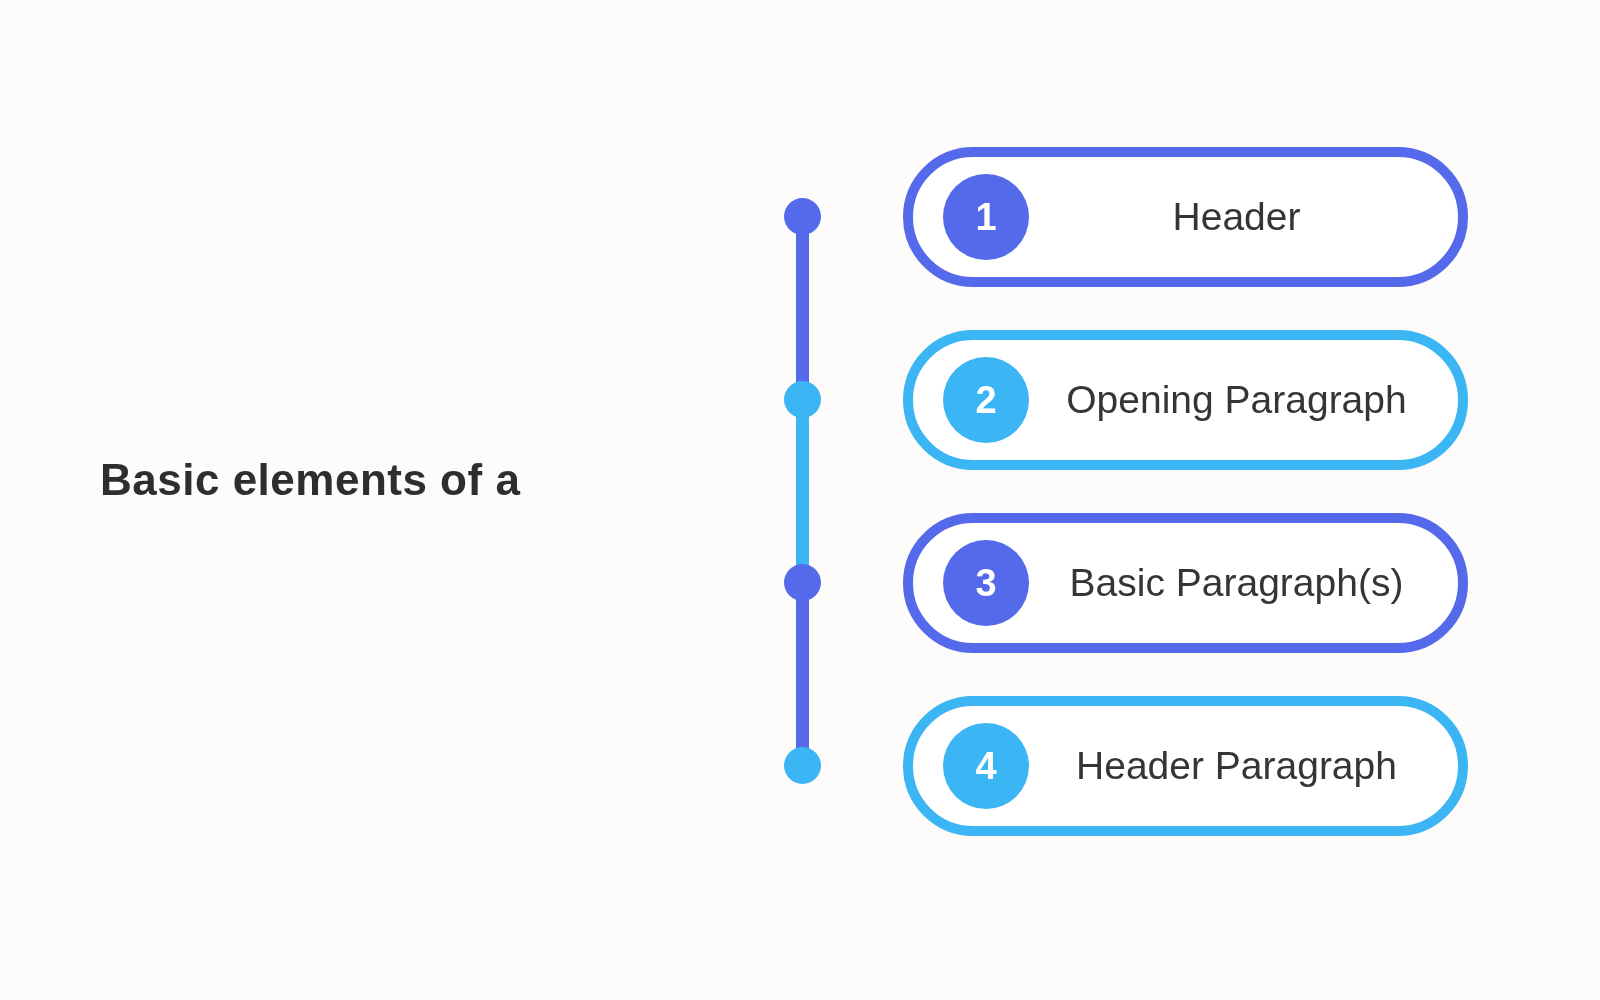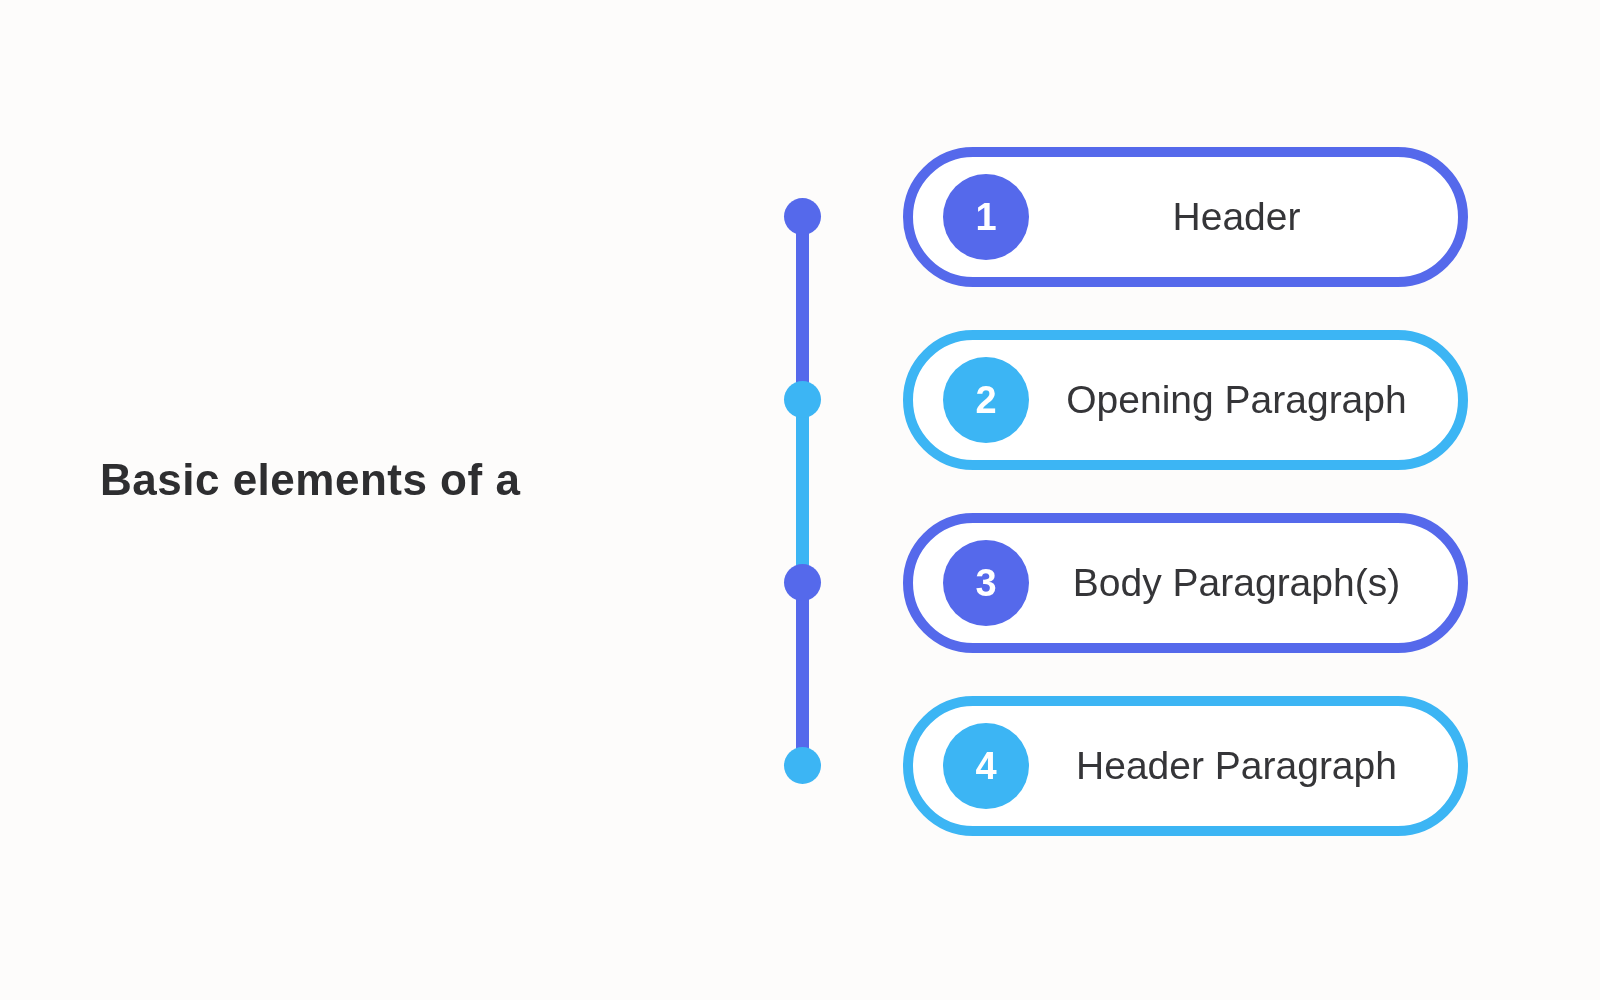--- a/index.html
+++ b/index.html
@@ -119,21 +119,21 @@
       <div class="num-circle" style="background-color: rgb(60, 181, 244);">
         <span>2</span>
       </div>
       <div class="pill-label">Opening Paragraph</div>
     </div>
 
     <div class="pill" style="border-color: rgb(85, 105, 235);">
       <div class="num-circle" style="background-color: rgb(85, 105, 235);">
         <span>3</span>
       </div>
-      <div class="pill-label">Body Paragraph(s)</div>
+      <div class="pill-label">Basic Paragraph(s)</div>
     </div>
 
     <div class="pill" style="border-color: rgb(60, 181, 244);">
       <div class="num-circle" style="background-color: rgb(60, 181, 244);">
         <span>4</span>
       </div>
       <div class="pill-label">Header Paragraph</div>
     </div>
 
   </div>

